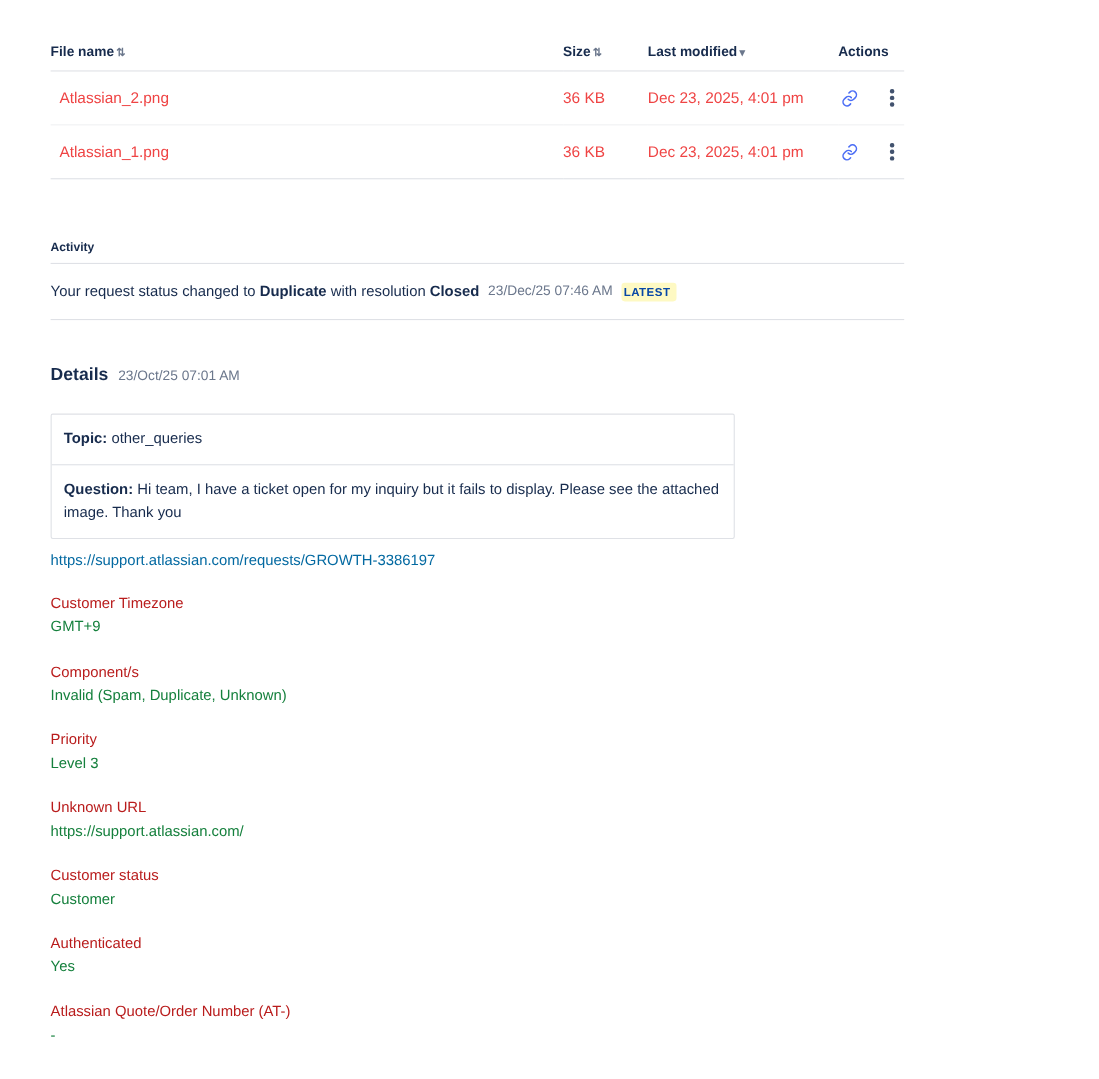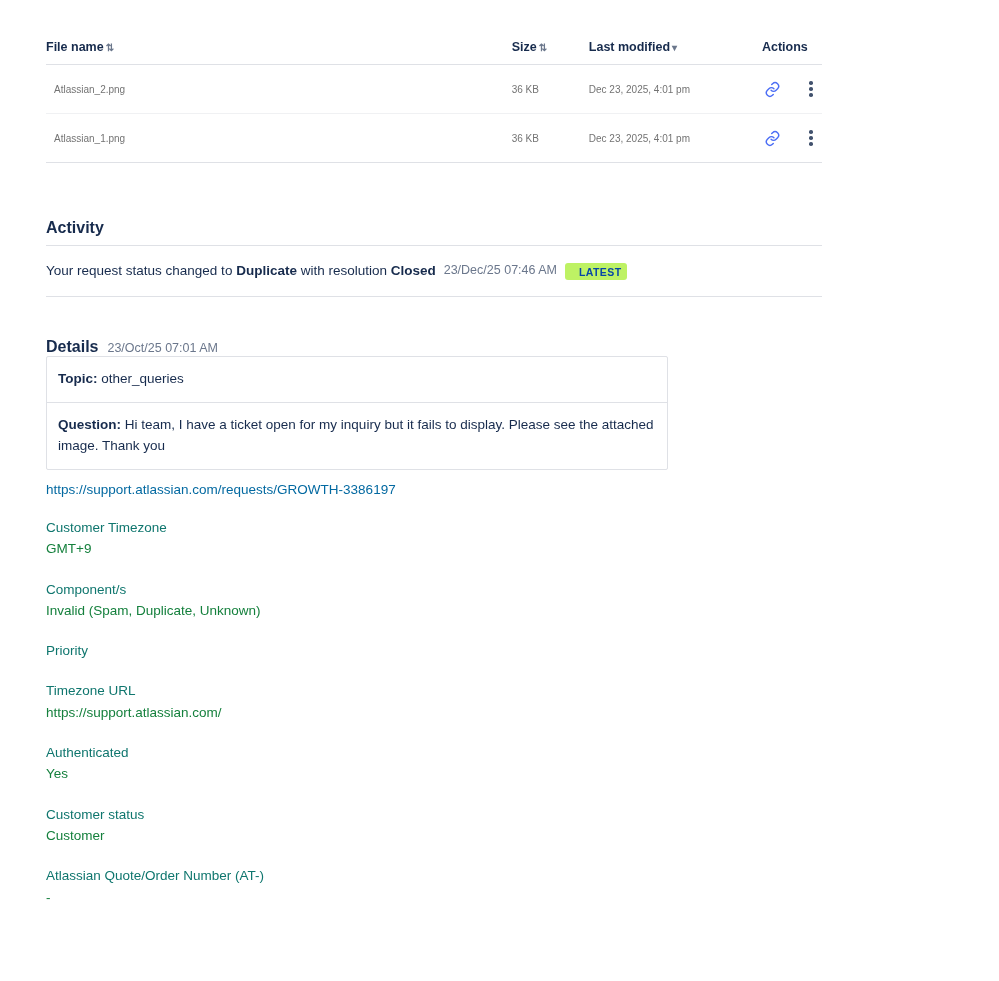--- a/index.html
+++ b/index.html
@@ -41,22 +41,22 @@
     white-space: nowrap;
   }
   table.attachments th .sorticon {
     color: #6b778c;
     font-size: 10px;
     margin-left: 2px;
   }
   table.attachments td {
     padding: 13px 0;
     border-bottom: 1px solid #f0f1f3;
-    font-size: 10px;
-    color: #737373;
+    font-size: 14px;
+    color: #ef4444;
     vertical-align: middle;
   }
   table.attachments tr:last-child td {
     border-bottom: 1px solid #dfe1e6;
   }
   .col-name { width: 470px; padding-left: 4px !important; }
   .col-size { width: 78px; }
   .col-mod  { width: 175px; }
   .col-act  { width: 60px; margin-left: 44px; }
   th.col-name { padding-left: 0 !important; }
@@ -84,21 +84,21 @@
   .kebab i {
     display: block;
     width: 3.5px;
     height: 3.5px;
     border-radius: 50%;
     background: #42526e;
   }
 
   
   .section-title {
-    font-size: 16px;
+    font-size: 11px;
     font-weight: bold;
     color: #172b4d;
     margin: 56px 0 0 0;
   }
   .rule {
     border: none;
     border-top: 1px solid #dfe1e6;
     margin: 8px 0 0 0;
     width: 776px;
   }
@@ -110,26 +110,26 @@
     border-bottom: 1px solid #dfe1e6;
     font-size: 13.5px;
   }
   .activity-text { color: #172b4d; }
   .activity-text b { font-weight: bold; }
   .activity-date {
     color: #6b778c;
     font-size: 12.5px;
   }
   .badge {
-    background: #bef264;
+    background: #fef9c3;
     color: #0747a6;
     font-size: 10.5px;
     font-weight: bold;
     letter-spacing: 0.4px;
-    padding: 3px 6px 2px 14px;
+    padding: 3px 6px 2px 2px;
     border-radius: 3px;
   }
 
   
   .details-head {
     display: flex;
     align-items: baseline;
     gap: 9px;
     margin-top: 41px;
   }
@@ -142,20 +142,21 @@
     font-size: 12.5px;
     color: #6b778c;
   }
   .how-help {
     margin-top: 18px;
     font-size: 14px;
     color: #7a869a;
   }
 
   .qbox {
+    margin-top: 26px;
     width: 620px;
     border: 1px solid #dfe1e6;
     border-radius: 2px;
     background: #fff;
   }
   .qbox .row {
     padding: 12px 11px;
     font-size: 13.5px;
     line-height: 1.55;
     color: #172b4d;
@@ -168,21 +169,21 @@
     margin-top: 12px;
     color: #0369a1;
     font-size: 13.5px;
     text-decoration: none;
     cursor: pointer;
   }
 
   .field { margin-top: 20px; }
   .field .k {
     font-size: 13.5px;
-    color: #0f766e;
+    color: #b91c1c;
     line-height: 1.45;
   }
   .field .v {
     font-size: 13.5px;
     color: #15803d;
     line-height: 1.5;
     margin-top: 2px;
   }
 </style>
 </head>
@@ -293,34 +294,35 @@
     <div class="field">
       <div class="k">Customer Timezone</div>
       <div class="v">GMT+9</div>
     </div>
     <div class="field">
       <div class="k">Component/s</div>
       <div class="v">Invalid (Spam, Duplicate, Unknown)</div>
     </div>
     <div class="field">
       <div class="k">Priority</div>
-    </div>
-    <div class="field">
-      <div class="k">Timezone URL</div>
+      <div class="v">Level 3</div>
+    </div>
+    <div class="field">
+      <div class="k">Unknown URL</div>
       <div class="v">https://support.atlassian.com/</div>
+    </div>
+    <div class="field">
+      <div class="k">Customer status</div>
+      <div class="v">Customer</div>
     </div>
     <div class="field">
       <div class="k">Authenticated</div>
       <div class="v">Yes</div>
     </div>
     <div class="field">
-      <div class="k">Customer status</div>
-      <div class="v">Customer</div>
-    </div>
-    <div class="field">
       <div class="k">Atlassian Quote/Order Number (AT-)</div>
       <div class="v">-</div>
     </div>
     
     
 
   </div>
 </div>
 
 </body></html>

